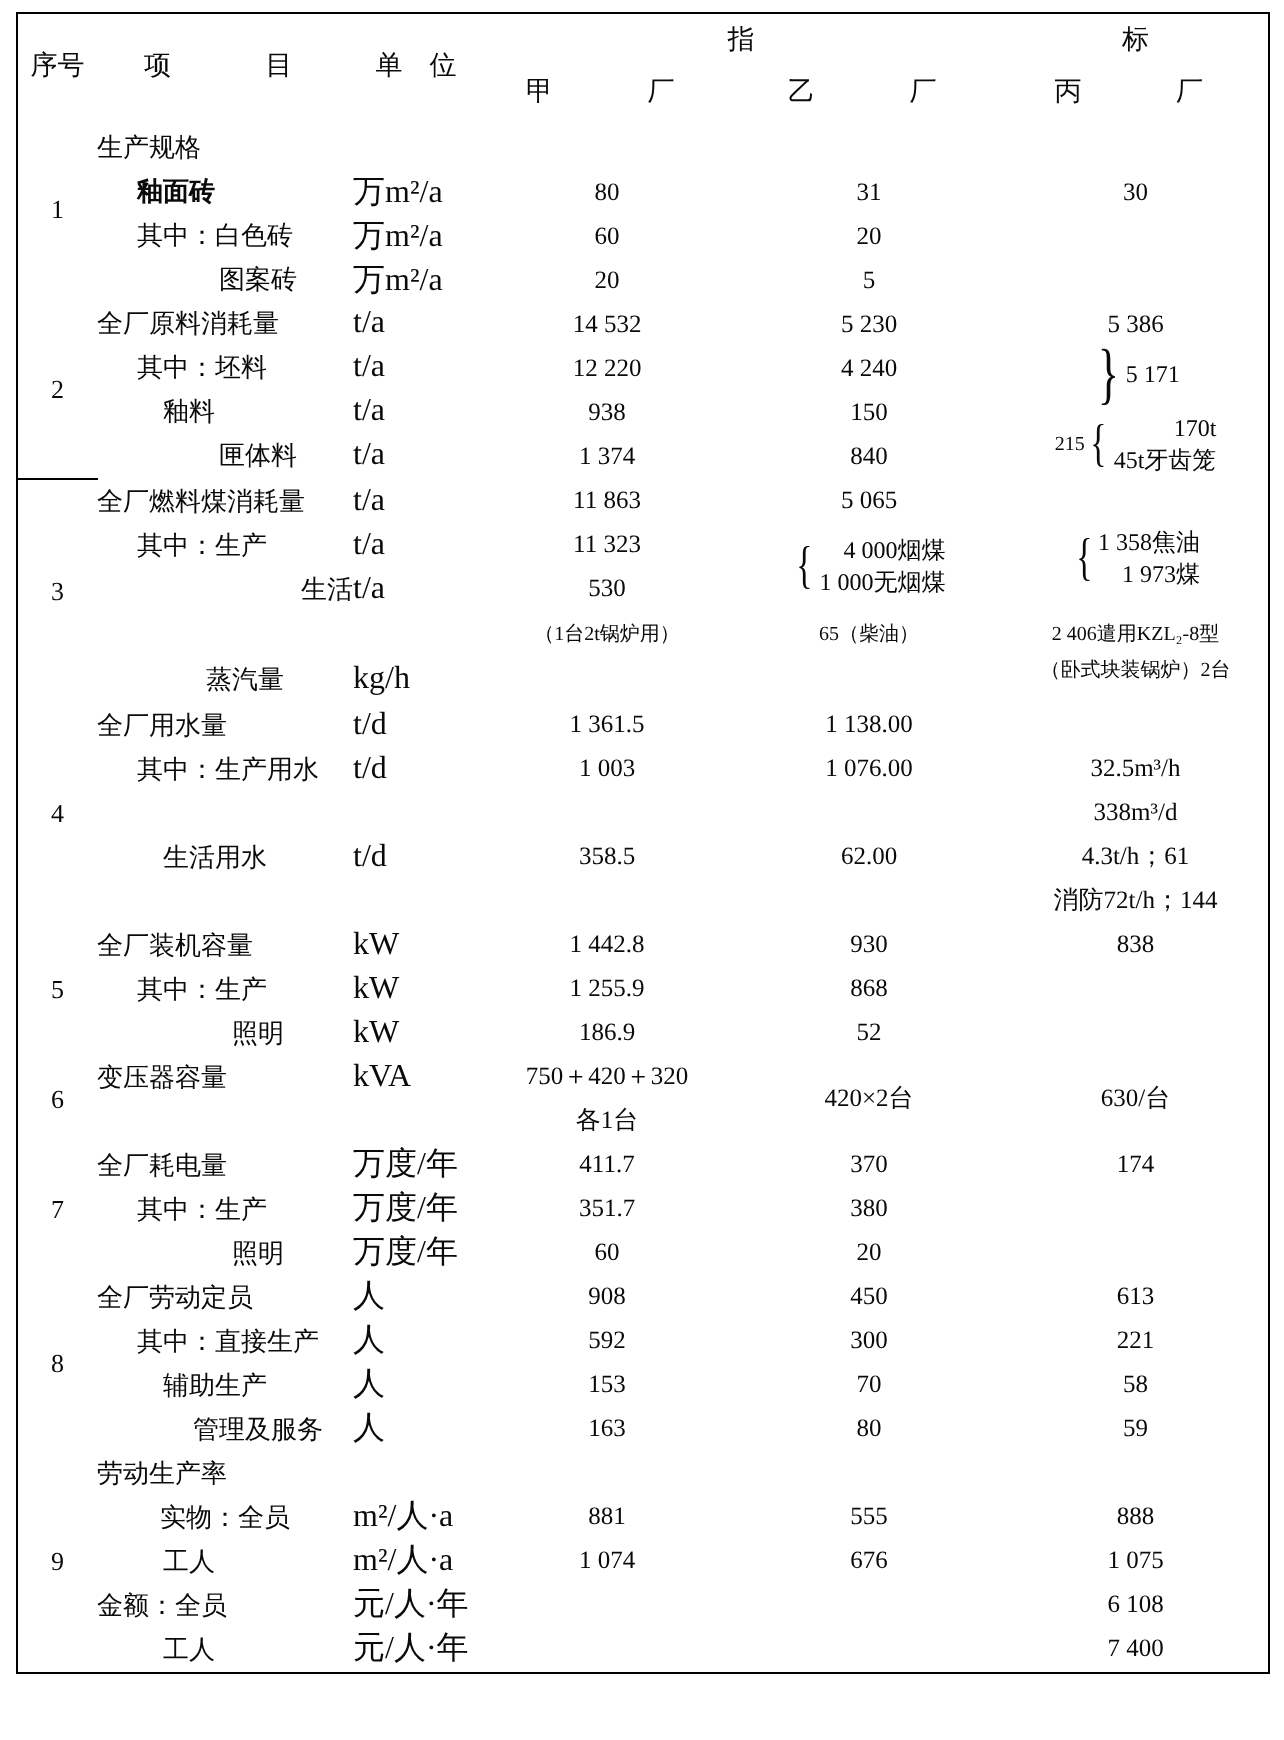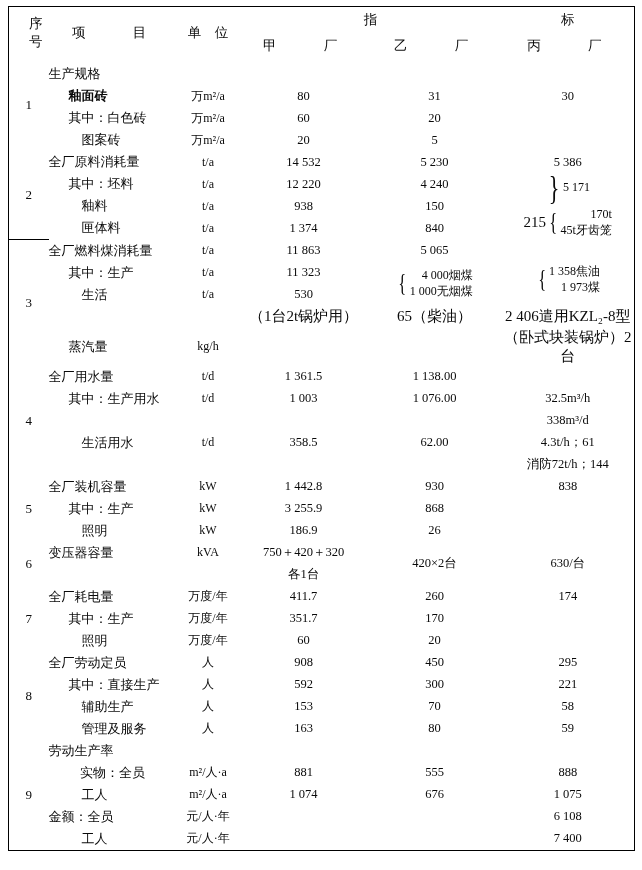--- a/index.html
+++ b/index.html
@@ -43,21 +43,21 @@
   .hd {
     text-align: center;
     font-weight: normal;
     font-size: 13.5px;
     border-bottom: 1.2px solid #000;
   }
   .hd-span {
     letter-spacing: 0.5em;
   }
   .vline-r { border-right: 1.2px solid #000; }
-  .hline-b { border-bottom: 1.2px solid #000; }
+  .hline-b { border-bottom: 1.2px solid #000; text-align: center; }
 
   
   col.c-no   { width: 40px; }
   col.c-item { width: 128px; }
   col.c-unit { width: 63px; }
   col.c-a    { width: 128px; }
   col.c-b    { width: 134px; }
   col.c-c    { width: 133px; }
 
   .rowno {
@@ -66,28 +66,28 @@
     vertical-align: middle;
   }
   .item {
     padding-left: 7px;
     font-size: 13px;
     white-space: nowrap;
   }
   .item.ind1 { padding-left: 20px; }
   .item.ind2 { padding-left: 33px; }
   .unit {
-    text-align: center;
-    font-size: 12px;
+    text-align: left;
+    font-size: 16px;
   }
   .val {
     text-align: center;
     font-size: 12.5px;
   }
-  .small { font-size: 15px; }
+  .small { font-size: 10px; }
 
   
   .brace-row {
     display: flex;
     align-items: center;
     justify-content: center;
     gap: 1px;
   }
   .brace {
     font-size: 26px;
@@ -114,21 +114,21 @@
       <col class="c-no">
         <col class="c-item">
         <col class="c-unit">
       <col class="c-a">
         <col class="c-b">
         <col class="c-c">
     </colgroup>
 
     <tbody>
         <tr>
-      <td rowspan="2" class="hd vline-r" style="height:30px;padding-left:14px;">序号</td>
+      <td rowspan="2" class="hd vline-r" style="height:30px;">序号</td>
       <td rowspan="2" class="hd vline-r hd-span">项　　目</td>
       <td rowspan="2" class="hd vline-r">单　位</td>
       <td colspan="2" class="hd" style="height:26px;">指</td>
       <td class="hd">标</td>
     </tr>
     <tr>
       <td class="hd vline-r hd-span" style="height:26px;">甲　　厂</td>
       <td class="hd vline-r hd-span">乙　　厂</td>
       <td class="hd hd-span">丙　　厂</td>
     </tr>
@@ -236,21 +236,21 @@
         <div class="brace-row">
           <span class="brace">{</span>
           <span class="brace-lines small">
             <div>4 000烟煤</div>
             <div>1 000无烟煤</div>
           </span>
         </div>
       </td>
     </tr>
     <tr>
-      <td class="item ind2 vline-r" style="height:22px;">生活</td>
+      <td class="item ind2 vline-r" style="height:22px;text-align:right;">生活</td>
       <td class="unit vline-r">t/a</td>
       <td class="val vline-r">530</td>
     </tr>
     <tr>
       <td class="item vline-r" style="height:22px;"></td>
       <td class="unit vline-r"></td>
       <td class="val vline-r small">（1台2t锅炉用）</td>
       <td class="val vline-r small">65（柴油）</td>
       <td class="val small">2 406遣用KZL₂-8型</td>
     </tr>
@@ -303,29 +303,29 @@
       <td rowspan="3" class="rowno vline-r hline-b">5</td>
       <td class="item vline-r" style="height:22px;">全厂装机容量</td>
       <td class="unit vline-r">kW</td>
       <td class="val vline-r">1 442.8</td>
       <td class="val vline-r">930</td>
       <td class="val">838</td>
     </tr>
     <tr>
       <td class="item ind1 vline-r" style="height:22px;">其中：生产</td>
       <td class="unit vline-r">kW</td>
-      <td class="val vline-r">3 255.9</td>
+      <td class="val vline-r">1 255.9</td>
       <td class="val vline-r">868</td>
       <td class="val"></td>
     </tr>
     <tr>
       <td class="item ind2 vline-r hline-b" style="height:22px;">照明</td>
       <td class="unit vline-r hline-b">kW</td>
       <td class="val vline-r hline-b">186.9</td>
-      <td class="val vline-r hline-b">26</td>
+      <td class="val vline-r hline-b">52</td>
       <td class="val hline-b"></td>
     </tr>
 
     <tr>
       <td rowspan="2" class="rowno vline-r hline-b">6</td>
       <td class="item vline-r" style="height:22px;">变压器容量</td>
       <td class="unit vline-r">kVA</td>
       <td class="val vline-r">750＋420＋320</td>
       <td rowspan="2" class="val vline-r">420×2台</td>
       <td rowspan="2" class="val">630/台</td>
@@ -334,45 +334,45 @@
       <td class="item vline-r hline-b" style="height:22px;"></td>
       <td class="unit vline-r hline-b"></td>
       <td class="val vline-r hline-b">各1台</td>
     </tr>
 
     <tr>
       <td rowspan="3" class="rowno vline-r hline-b">7</td>
       <td class="item vline-r" style="height:22px;margin-left:20px;">全厂耗电量</td>
       <td class="unit vline-r">万度/年</td>
       <td class="val vline-r">411.7</td>
-      <td class="val vline-r">260</td>
+      <td class="val vline-r">370</td>
       <td class="val">174</td>
     </tr>
     <tr>
       <td class="item ind1 vline-r" style="height:22px;">其中：生产</td>
       <td class="unit vline-r">万度/年</td>
       <td class="val vline-r">351.7</td>
-      <td class="val vline-r">170</td>
+      <td class="val vline-r">380</td>
       <td class="val"></td>
     </tr>
     <tr>
       <td class="item ind2 vline-r hline-b" style="height:22px;">照明</td>
       <td class="unit vline-r hline-b">万度/年</td>
       <td class="val vline-r hline-b">60</td>
       <td class="val vline-r hline-b">20</td>
       <td class="val hline-b"></td>
     </tr>
 
     <tr>
       <td rowspan="4" class="rowno vline-r hline-b">8</td>
       <td class="item vline-r" style="height:22px;">全厂劳动定员</td>
       <td class="unit vline-r">人</td>
       <td class="val vline-r">908</td>
       <td class="val vline-r">450</td>
-      <td class="val">295</td>
+      <td class="val">613</td>
     </tr>
     <tr>
       <td class="item ind1 vline-r" style="height:22px;">其中：直接生产</td>
       <td class="unit vline-r">人</td>
       <td class="val vline-r">592</td>
       <td class="val vline-r">300</td>
       <td class="val">221</td>
     </tr>
     <tr>
       <td class="item ind2 vline-r" style="height:22px;">辅助生产</td>

